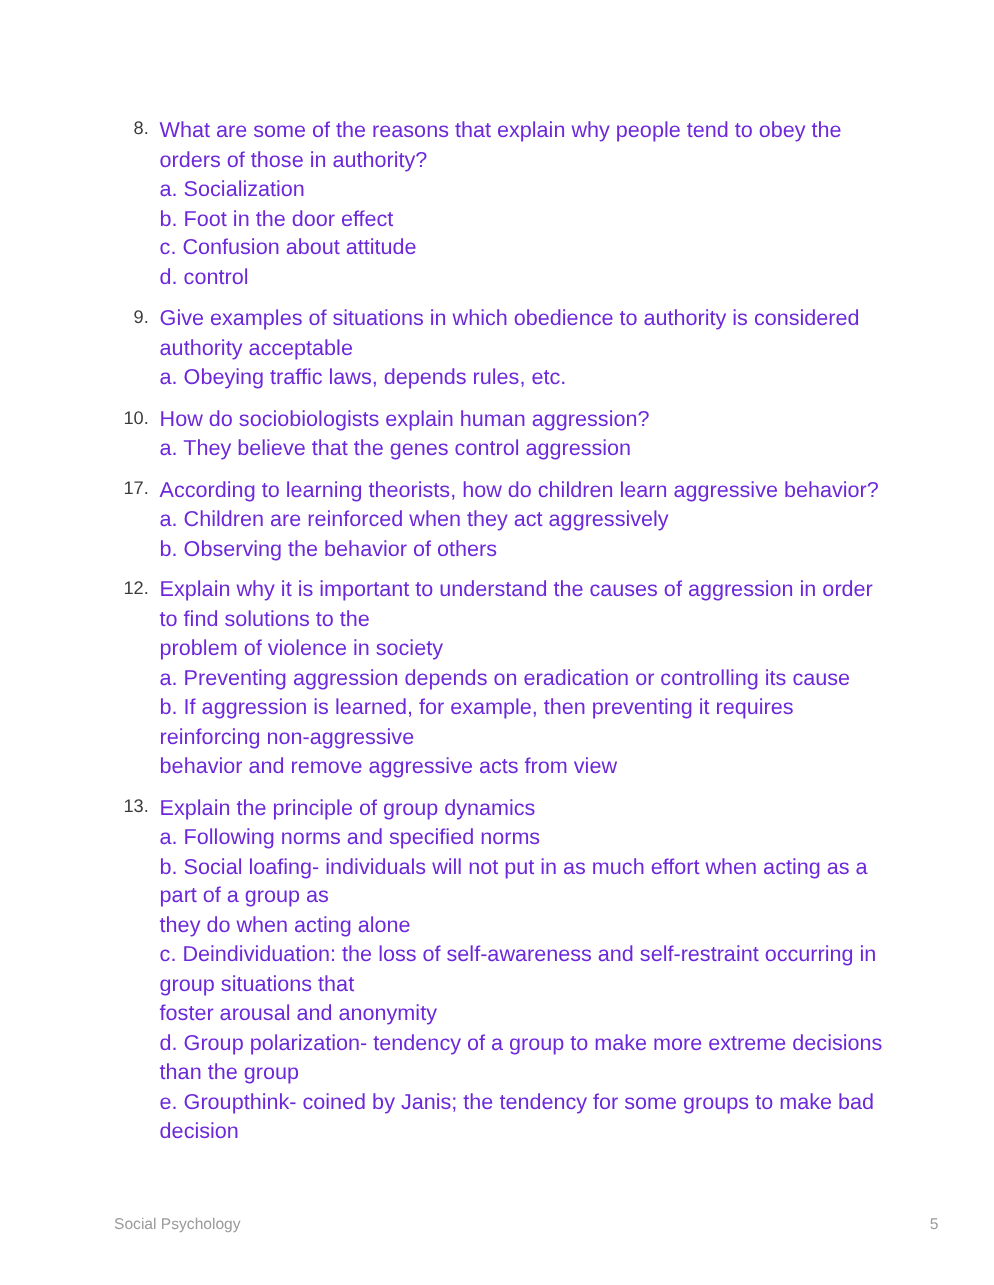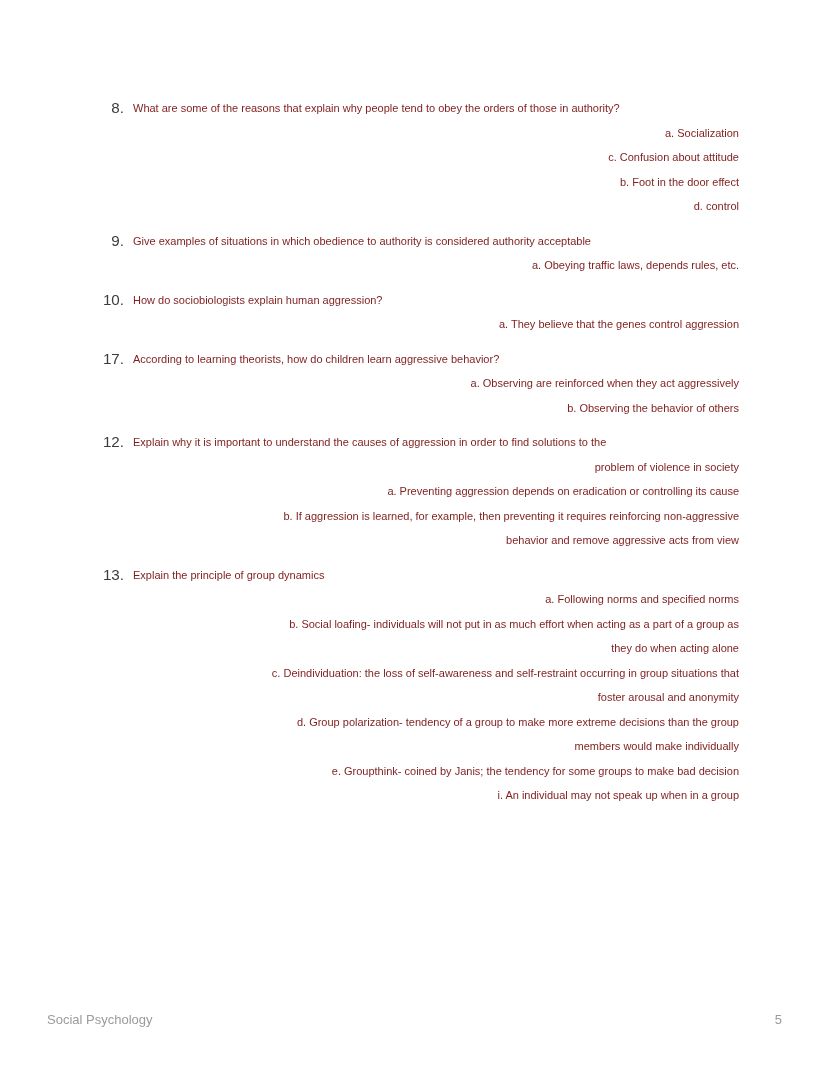--- a/index.html
+++ b/index.html
@@ -46,63 +46,62 @@
     font-size: 15.2px;
     line-height: 24.5px;
     color: #3c3c3c;
     padding-right: 0px;
     box-sizing: border-box;
   }
 
   .qbody {
     margin-left: 9px;
     width: 606px;
-    font-size: 11px;
+    font-size: 18px;
     line-height: 24.5px;
-    color: #7f1d1d;
+    color: #6d28d9;
   }
 
   .qtext {
     display: block;
   }
 
   .sub {
     display: block;
-    text-align: right;
   }
 
   .footer {
     position: absolute;
     left: 47px;
     top: 1011px;
     width: 735px;
     display: flex;
     justify-content: space-between;
     align-items: baseline;
     font-size: 13px;
     line-height: 18px;
     color: #9b9b9b;
   }
-  .footer-title { color: #9b9b9b; }
+  .footer-title { color: #9b9b9b; margin-left: 48px; }
   .footer-page { color: #9b9b9b; }
 </style>
 </head>
 <body>
 
 <div class="page">
 
   <div class="content">
 
     <div class="qitem">
       <div class="qnum">8.</div>
       <div class="qbody">
         <span class="qtext">What are some of the reasons that explain why people tend to obey the orders of those in authority?</span>
         <span class="sub">a. Socialization</span>
+        <span class="sub">b. Foot in the door effect</span>
         <span class="sub">c. Confusion about attitude</span>
-        <span class="sub">b. Foot in the door effect</span>
         <span class="sub">d. control</span>
       </div>
     </div>
 
     <div class="qitem">
       <div class="qnum">9.</div>
       <div class="qbody">
         <span class="qtext">Give examples of situations in which obedience to authority is considered authority acceptable</span>
         <span class="sub">a. Obeying traffic laws, depends rules, etc.</span>
       </div>
@@ -113,21 +112,21 @@
       <div class="qbody">
         <span class="qtext">How do sociobiologists explain human aggression?</span>
         <span class="sub">a. They believe that the genes control aggression</span>
       </div>
     </div>
 
     <div class="qitem">
       <div class="qnum">17.</div>
       <div class="qbody">
         <span class="qtext">According to learning theorists, how do children learn aggressive behavior?</span>
-        <span class="sub">a. Observing are reinforced when they act aggressively</span>
+        <span class="sub">a. Children are reinforced when they act aggressively</span>
         <span class="sub">b. Observing the behavior of others</span>
       </div>
     </div>
 
     <div class="qitem">
       <div class="qnum">12.</div>
       <div class="qbody">
         <span class="qtext">Explain why it is important to understand the causes of aggression in order to find solutions to the</span>
         <span class="sub">problem of violence in society</span>
         <span class="sub">a. Preventing aggression depends on eradication or controlling its cause</span>
@@ -139,23 +138,21 @@
     <div class="qitem">
       <div class="qnum">13.</div>
       <div class="qbody">
         <span class="qtext">Explain the principle of group dynamics</span>
         <span class="sub">a. Following norms and specified norms</span>
         <span class="sub">b. Social loafing- individuals will not put in as much effort when acting as a part of a group as</span>
         <span class="sub">they do when acting alone</span>
         <span class="sub">c. Deindividuation: the loss of self-awareness and self-restraint occurring in group situations that</span>
         <span class="sub">foster arousal and anonymity</span>
         <span class="sub">d. Group polarization- tendency of a group to make more extreme decisions than the group</span>
-        <span class="sub">members would make individually</span>
         <span class="sub">e. Groupthink- coined by Janis; the tendency for some groups to make bad decision</span>
-        <span class="sub">i. An individual may not speak up when in a group</span>
       </div>
     </div>
 
   </div>
 
   <div class="footer">
     <span class="footer-title">Social Psychology</span>
     <span class="footer-page">5</span>
   </div>
 

